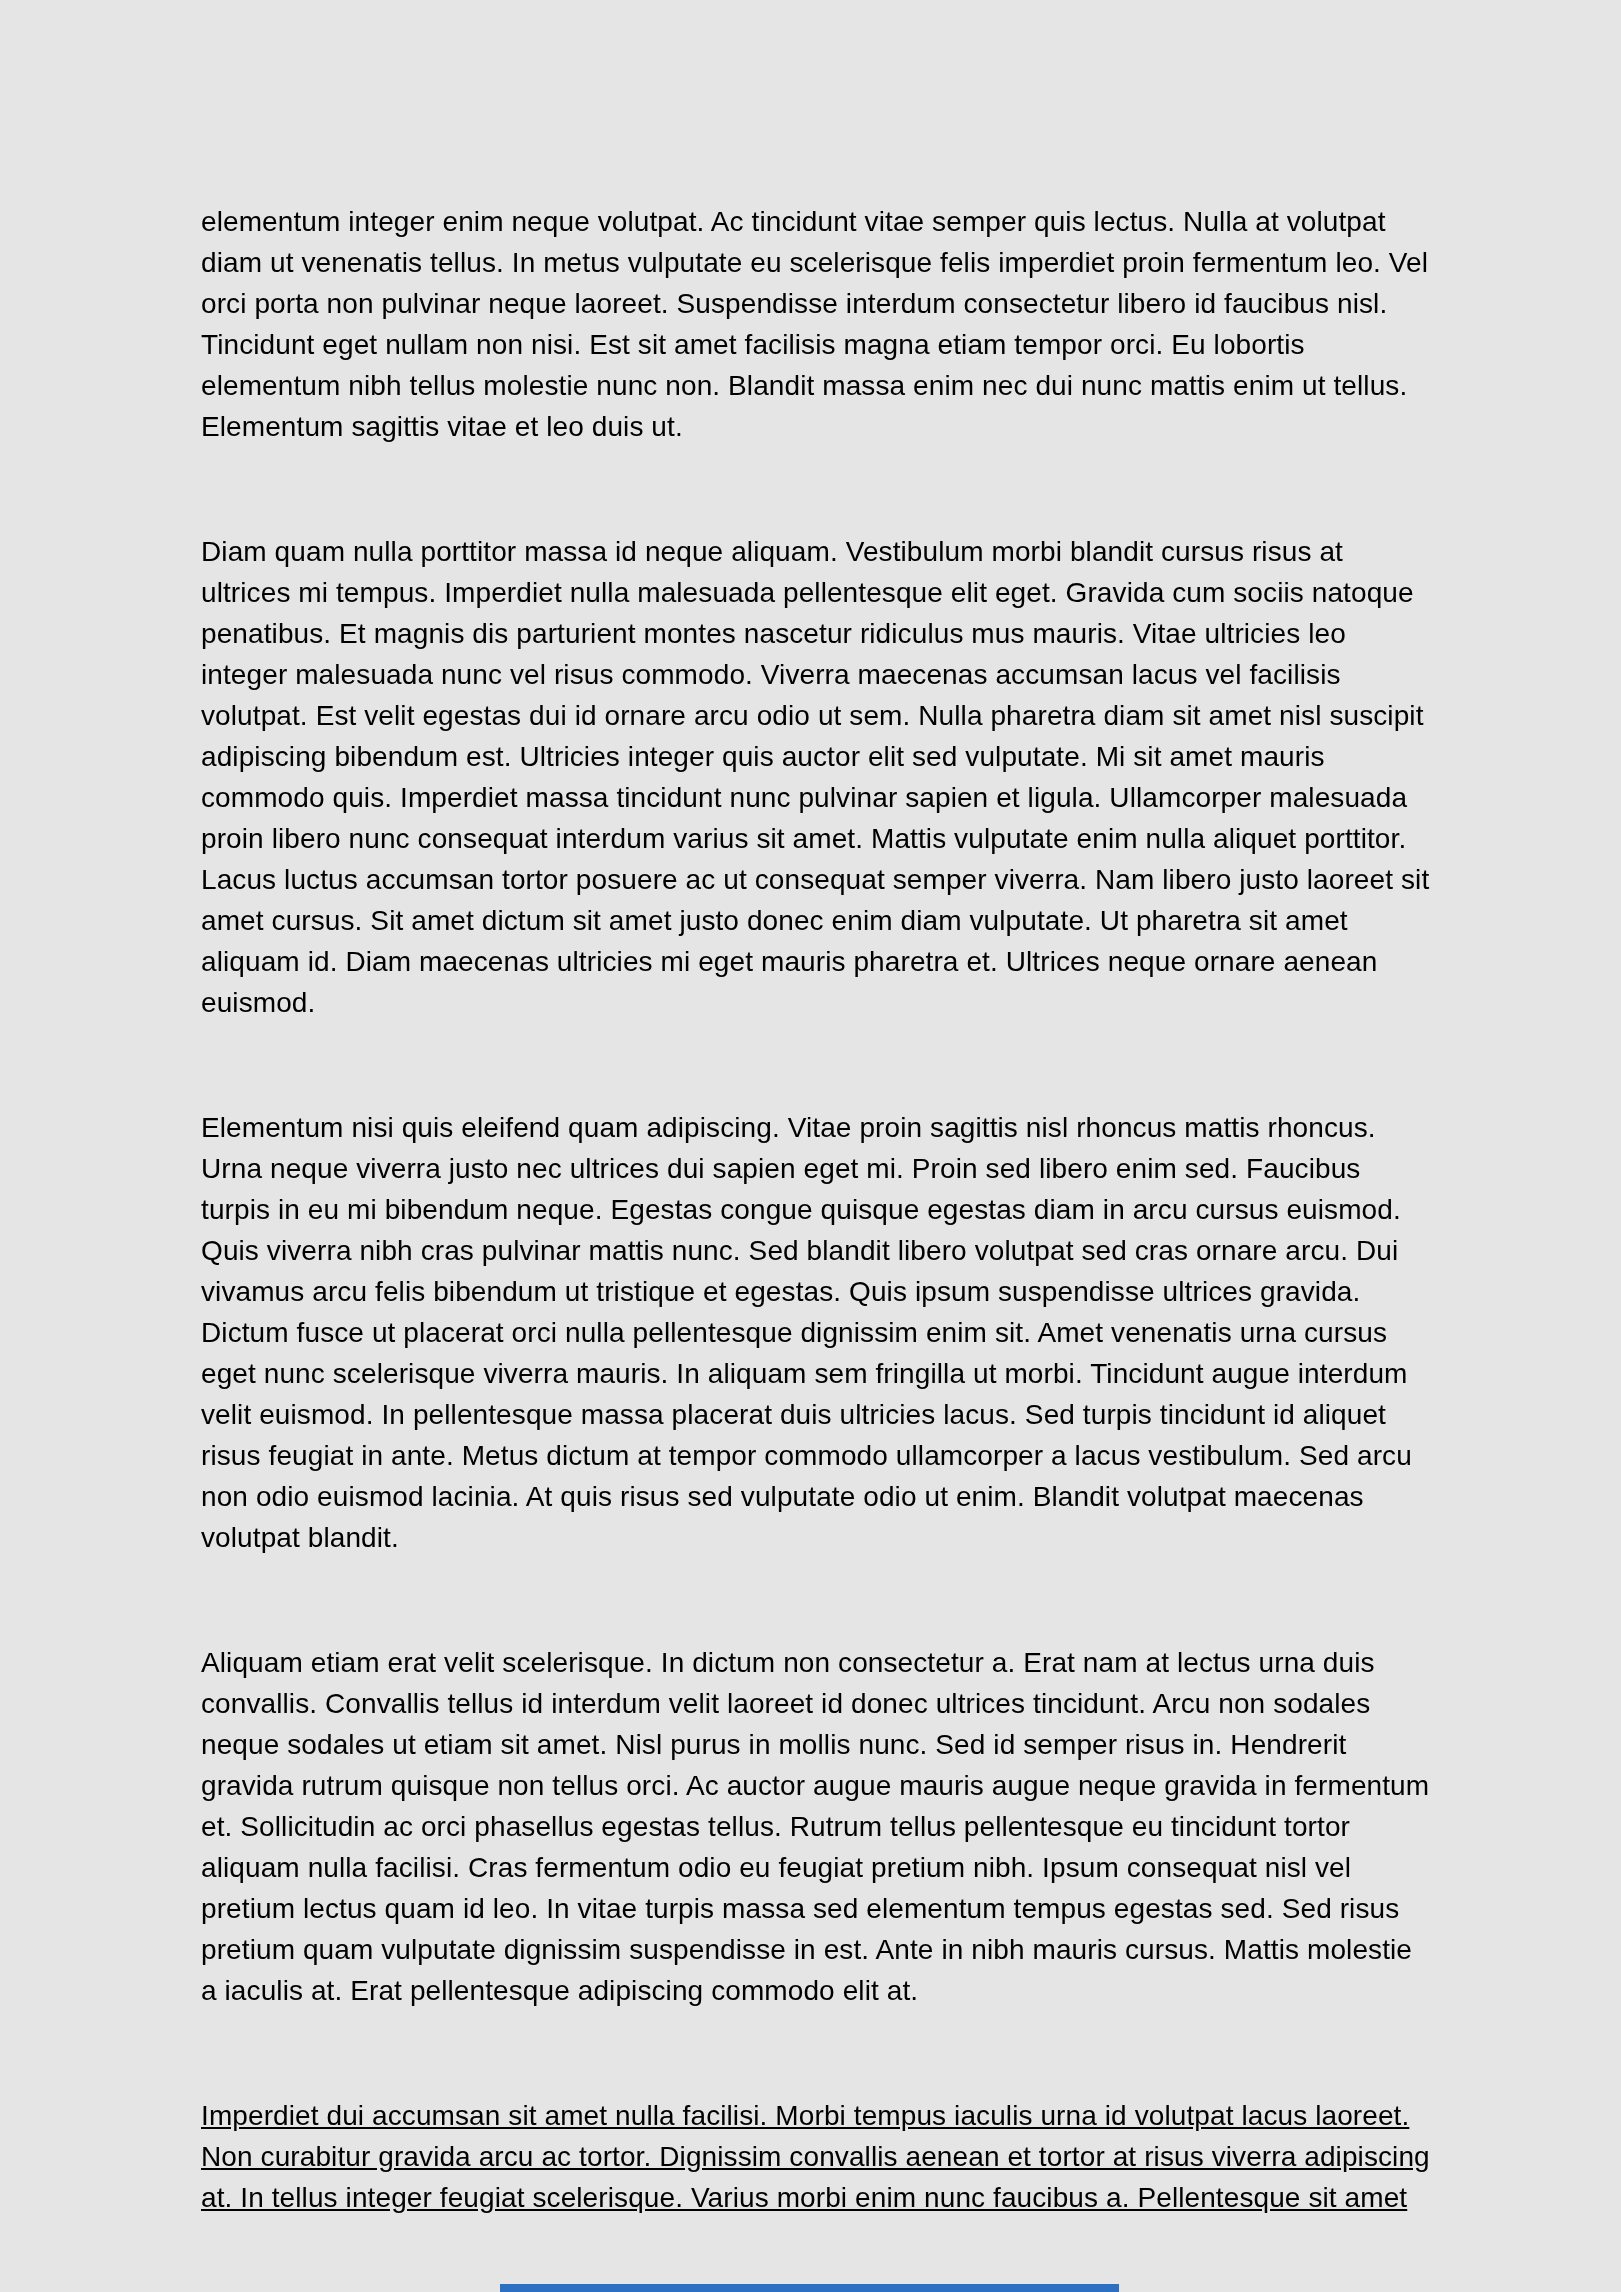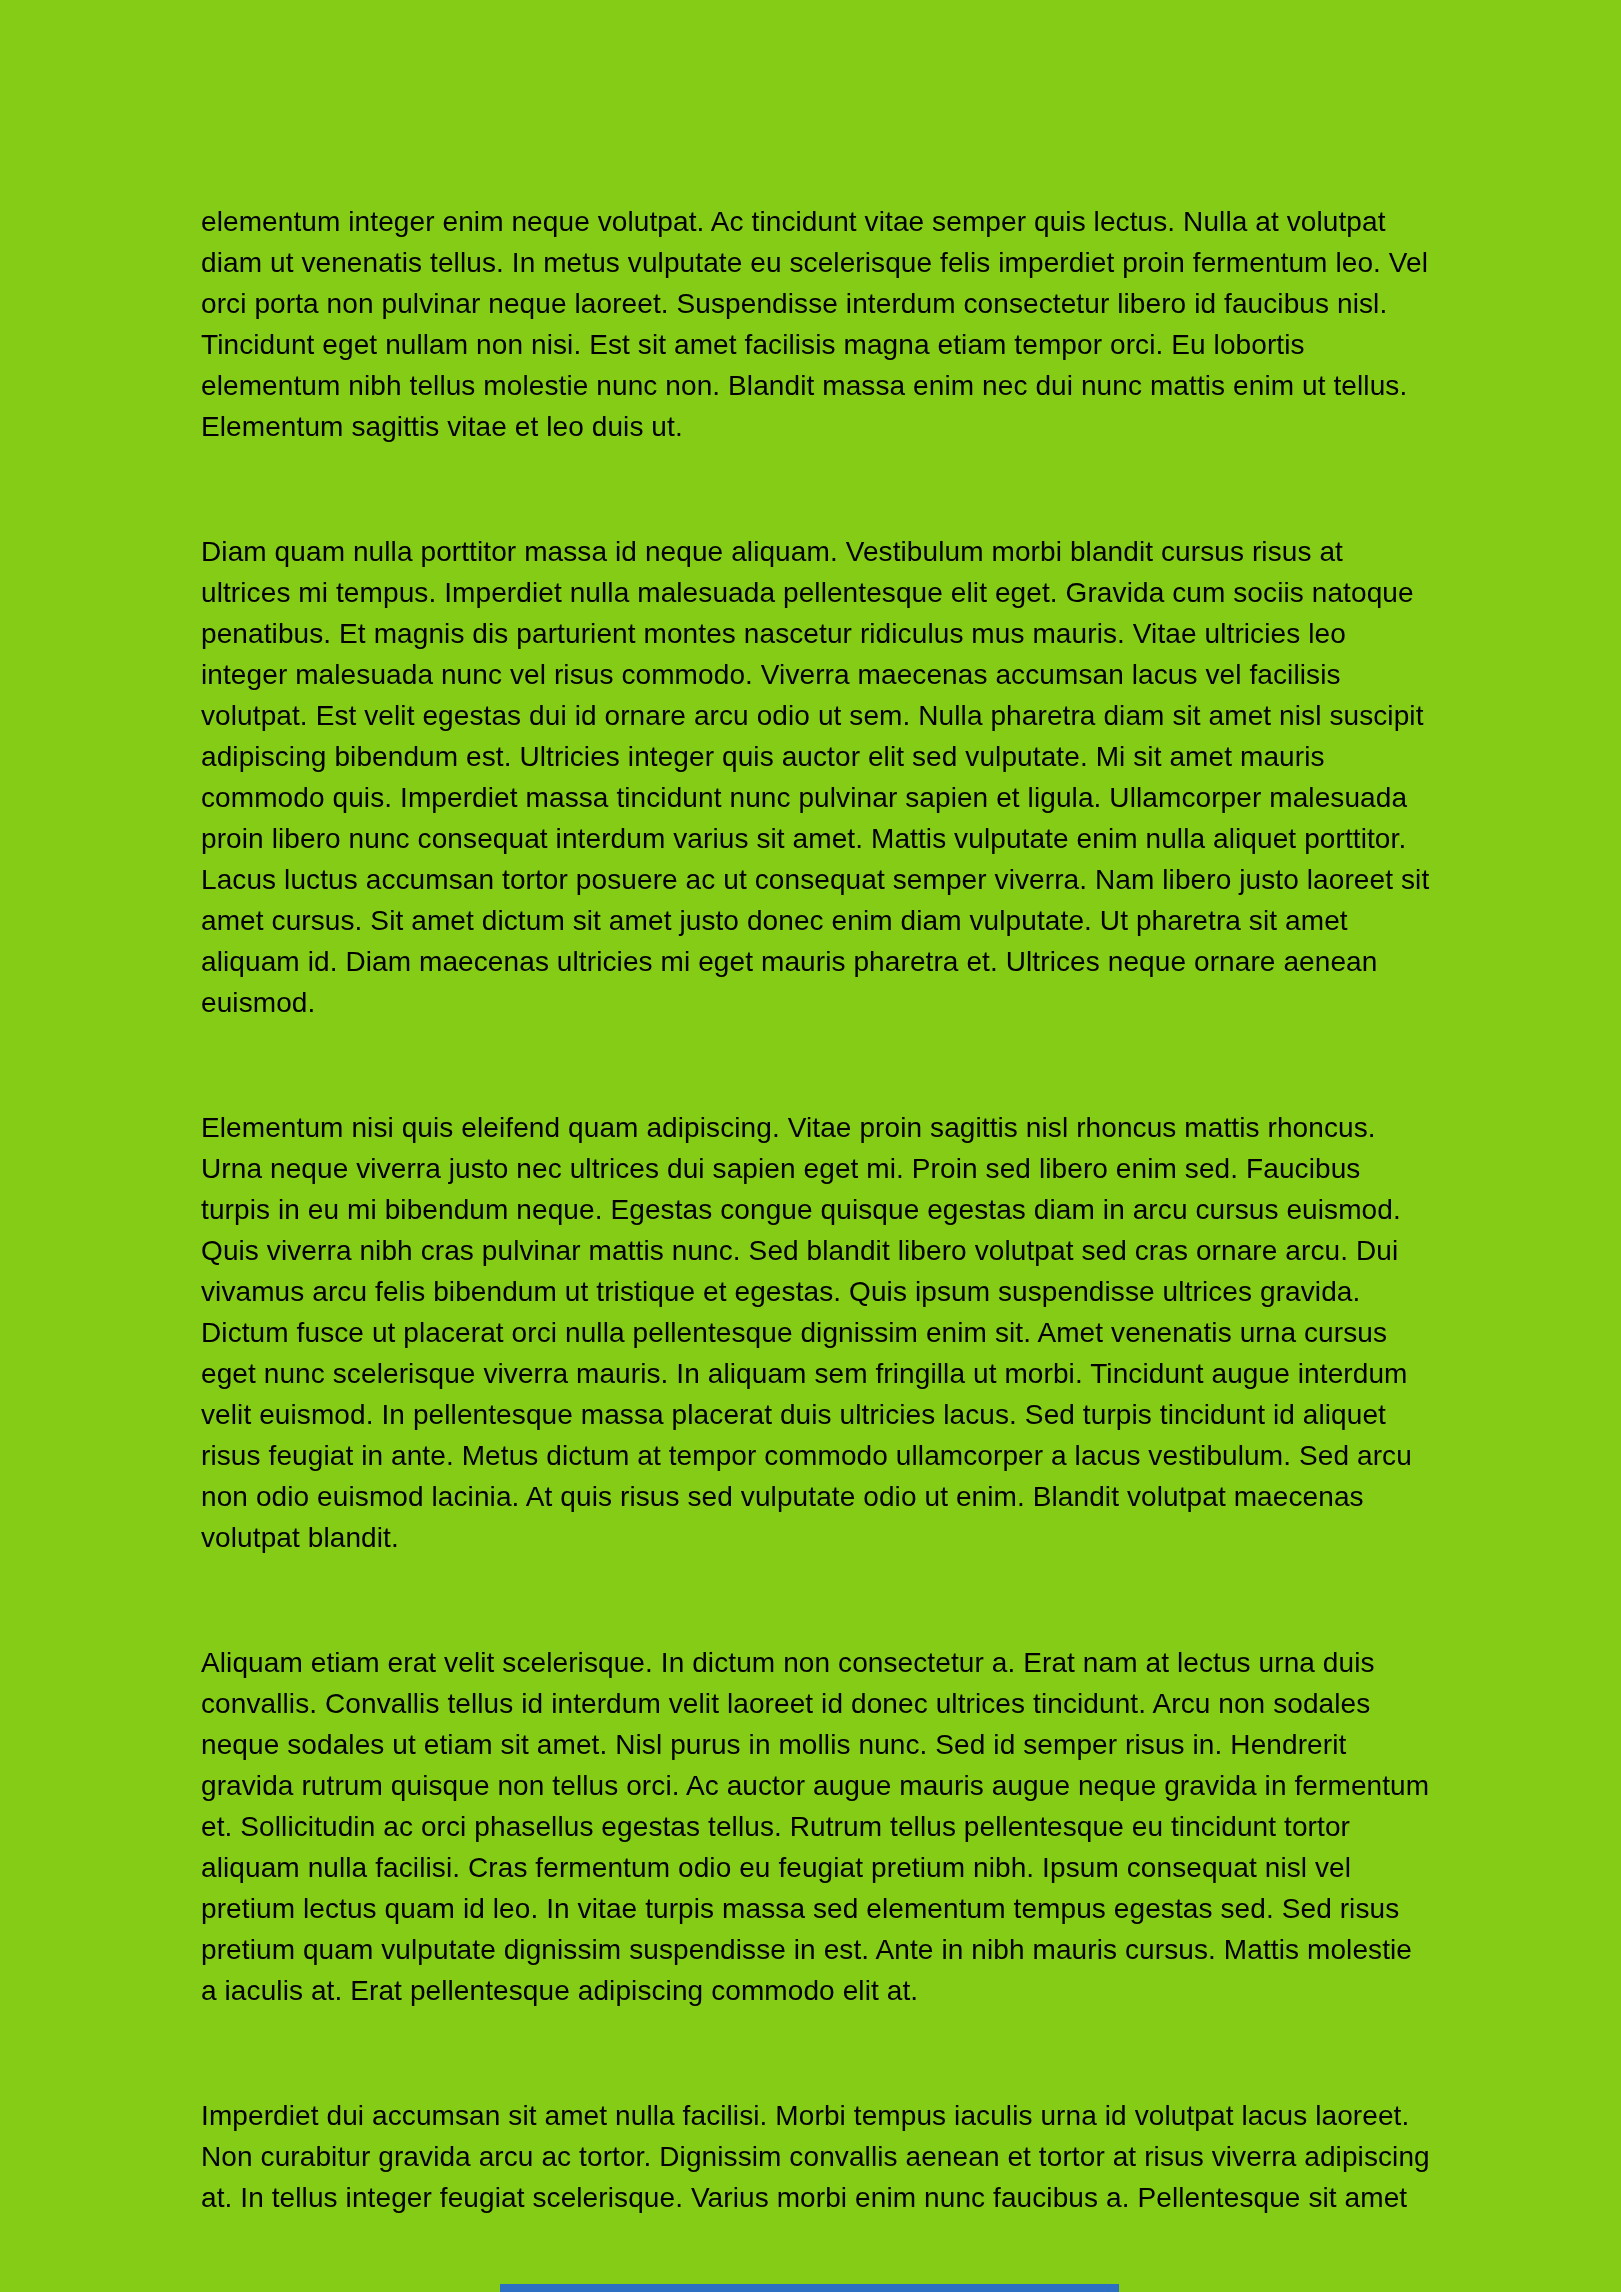--- a/index.html
+++ b/index.html
@@ -4,41 +4,42 @@
 <style>
   html, body {
     margin: 0;
     padding: 0;
     background: #ffffff;
   }
   .page {
     position: relative;
     width: 1621px;
     height: 2293px;
-    background: #84cc16;
+    background: #e5e5e5;
     overflow: hidden;
     font-family: "Liberation Sans", sans-serif;
   }
   .content {
     position: absolute;
     top: 201px;
     left: 201px;
     width: 1230px;
     color: #000000;
     font-size: 28px;
     line-height: 41px;
     text-align: left;
   }
   .para {
     margin: 0 0 84px 0;
     padding: 0;
     letter-spacing: 0.1px;
   }
   .para:last-child {
     margin-bottom: 0;
+    text-decoration: underline;
   }
   .accent-bar {
     position: absolute;
     bottom: 0;
     left: 500px;
     width: 619px;
     height: 8.8px;
     background: #2d6fc2;
   }
 </style>

